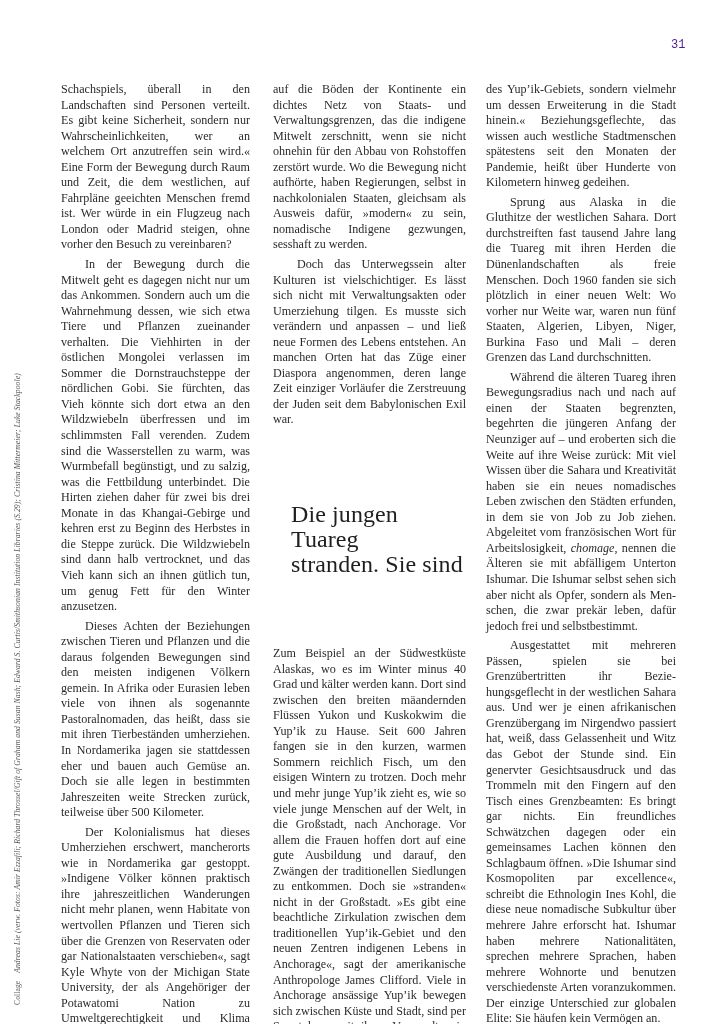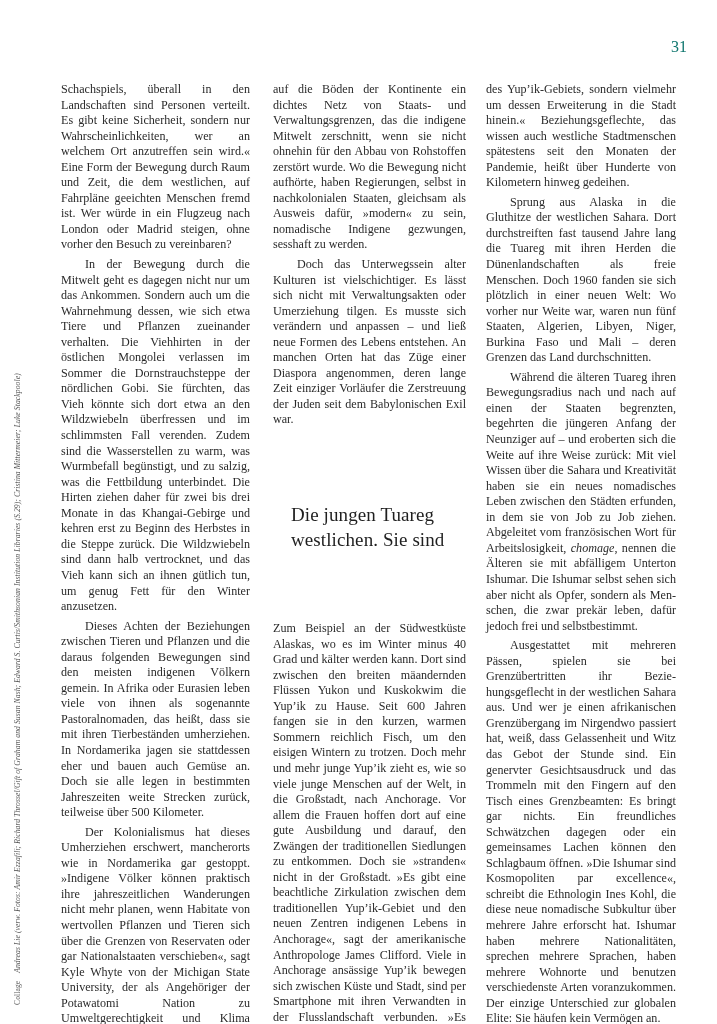--- a/index.html
+++ b/index.html
@@ -3,42 +3,42 @@
   <meta charset="utf-8">
   <style>
     html, body { margin: 0; padding: 0; background: #ffffff; }
     body {
       width: 717px; height: 1024px; position: relative; overflow: hidden;
       font-family: "Liberation Serif", "DejaVu Serif", serif;
       color: #2a2a2a;
     }
     .page-number {
       position: absolute; top: 38px; left: 671px;
-      font-size: 16px; color: #0f766e;
+      font-size: 12px; color: #4c1d95; font-family: Liberation Mono, monospace;
     }
     .side-caption {
       position: absolute; left: 13px; top: 1005px;
       transform-origin: 0 0; transform: rotate(-90deg);
       white-space: nowrap; font-size: 7.6px; color: #555;
       font-style: italic; letter-spacing: 0.1px;
     }
     .side-caption .label { font-style: normal; margin-right: 6px; }
     .column {
       position: absolute; top: 78px;
       font-size: 12.1px; line-height: 15.55px;
       text-align: justify; hyphens: manual;
     }
     .col-1 { left: 57px; width: 197px; }
     .col-2 { left: 269px; width: 201px; }
     .col-3 { left: 482px; width: 198px; }
     .column p { margin: 4px; }
     .column p.indent { text-indent: 24px; }
     .pullquote {
       margin: 74px 0 69px 22px;
-      font-size: 19px; line-height: 25px; color: #1f1f1f;
+      font-size: 24px; line-height: 25px; color: #1f1f1f;
       text-align: left; letter-spacing: 0.1px; font-family: Liberation Serif, serif;
     }
     em { font-style: italic; }
   </style>
 </head>
 <body>
 
 <div class="page-number">31</div>
 
 <div class="side-caption">
@@ -52,21 +52,21 @@
   <p class="indent">Dieses Achten der Beziehungen zwi­schen Tieren und Pflanzen und die daraus folgenden Bewegungen sind den meisten indigenen Völkern gemein. In Afrika oder Eurasien leben viele von ihnen als soge­nannte Pastoralnomaden, das heißt, dass sie mit ihren Tierbeständen umherziehen. In Nordamerika jagen sie stattdessen eher und bauen auch Gemüse an. Doch sie alle legen in bestimmten Jahreszeiten weite Strecken zurück, teilweise über 500 Kilometer.</p>
   <p class="indent">Der Kolonialismus hat dieses Umher­ziehen erschwert, mancherorts wie in Nord­amerika gar gestoppt. »Indigene Völker können praktisch ihre jahreszeitlichen Wan­derungen nicht mehr planen, wenn Habitate von wertvollen Pflanzen und Tieren sich über die Grenzen von Reservaten oder gar Nationalstaaten verschieben«, sagt Kyle Whyte von der Michigan State University, der als Angehöriger der Potawatomi Nation zu Umweltgerechtigkeit und Klima forscht.</p>
   <p class="indent">Eine paradoxe Situation ist entstanden: Während in den vergangenen Jahrzehnten die geradlinige grenzüberschreitende Bewe­gung in den Lüften zum Standard für eine planetarische Oberschicht wurde, legte sich</p>
 </div>
 
 <div class="column col-2">
   <p>auf die Böden der Kontinente ein dichtes Netz von Staats- und Verwaltungsgrenzen, das die indigene Mitwelt zerschnitt, wenn sie nicht ohnehin für den Abbau von Roh­stoffen zerstört wurde. Wo die Bewegung nicht aufhörte, haben Regierungen, selbst in nachkolonialen Staaten, gleichsam als Aus­weis dafür, »modern« zu sein, nomadische Indigene gezwungen, sesshaft zu werden.</p>
   <p class="indent">Doch das Unterwegssein alter Kulturen ist vielschichtiger. Es lässt sich nicht mit Ver­waltungsakten oder Umerziehung tilgen. Es musste sich verändern und anpassen – und ließ neue Formen des Lebens entstehen. An manchen Orten hat das Züge einer Diaspora angenommen, deren lange Zeit einziger Vorläufer die Zerstreuung der Juden seit dem Babylonischen Exil war.</p>
   <div class="pullquote">
     <div>Die jungen Tuareg</div>
-    <div>westlichen. Sie sind</div>
+    <div>stranden. Sie sind</div>
   </div>
   <p>Zum Beispiel an der Südwestküste Alaskas, wo es im Winter minus 40 Grad und kälter werden kann. Dort sind zwischen den breiten mäandernden Flüssen Yukon und Kuskokwim die Yup’ik zu Hause. Seit 600 Jahren fangen sie in den kurzen, warmen Sommern reichlich Fisch, um den eisigen Wintern zu trotzen. Doch mehr und mehr junge Yup’ik zieht es, wie so viele junge Menschen auf der Welt, in die Großstadt, nach Anchorage. Vor allem die Frauen hof­fen dort auf eine gute Ausbildung und da­rauf, den Zwängen der traditionellen Sied­lungen zu entkommen. Doch sie »stranden« nicht in der Großstadt. »Es gibt eine beacht­liche Zirkulation zwischen dem traditionel­len Yup’ik-Gebiet und den neuen Zentren indigenen Lebens in Anchorage«, sagt der amerikanische Anthropologe James Clif­ford. Viele in Anchorage ansässige Yup’ik bewegen sich zwischen Küste und Stadt, sind per Smartphone mit ihren Verwandten in der Flusslandschaft verbunden. »Es han­delt sich hier also nicht um ein Ausbluten</p>
 </div>
 
 <div class="column col-3">
   <p>des Yup’ik-Gebiets, sondern vielmehr um dessen Erweiterung in die Stadt hinein.« Beziehungsgeflechte, das wissen auch west­liche Stadtmenschen spätestens seit den Monaten der Pandemie, heißt über Hun­derte von Kilometern hinweg gedeihen.</p>
   <p class="indent">Sprung aus Alaska in die Gluthitze der westlichen Sahara. Dort durchstreiften fast tausend Jahre lang die Tuareg mit ihren Herden die Dünenlandschaften als freie Menschen. Doch 1960 fanden sie sich plötz­lich in einer neuen Welt: Wo vorher nur Weite war, waren nun fünf Staaten, Algerien, Libyen, Niger, Burkina Faso und Mali – deren Grenzen das Land durchschnitten.</p>
   <p class="indent"><span>Während die älteren Tuareg ihren Be­wegungsradius nach und nach auf einen der Staaten begrenzten, begehrten die jüngeren Anfang der Neunziger auf – und eroberten sich die Weite auf ihre Weise zurück: Mit viel Wissen über die Sahara und Kreativität haben sie ein neues nomadisches Leben zwischen den Städten erfunden, in dem sie von Job zu Job ziehen. Abgeleitet vom fran­zösischen Wort für Arbeitslosigkeit, </span><em>chomage</em><span>, nennen die Älteren sie mit abfälligem Un­terton Ishumar. Die Ishumar selbst sehen sich aber nicht als Opfer, sondern als Men­schen, die zwar prekär leben, dafür jedoch frei und selbstbestimmt.</span></p>
   <p class="indent">Ausgestattet mit mehreren Pässen, spielen sie bei Grenzübertritten ihr Bezie­hungsgeflecht in der westlichen Sahara aus. Und wer je einen afrikanischen Grenzüber­gang im Nirgendwo passiert hat, weiß, dass Gelassenheit und Witz das Gebot der Stunde sind. Ein genervter Gesichtsausdruck und das Trommeln mit den Fingern auf den Tisch eines Grenzbeamten: Es bringt gar nichts. Ein freundliches Schwätzchen da­gegen oder ein gemeinsames Lachen können den Schlagbaum öffnen. »Die Ishumar sind Kosmopoliten par excellence«, schreibt die Ethnologin Ines Kohl, die diese neue noma­dische Subkultur über mehrere Jahre er­forscht hat. Ishumar haben mehrere Natio­nalitäten, sprechen mehrere Sprachen, haben mehrere Wohnorte und benutzen verschiedenste Arten voranzukommen. Der einzige Unterschied zur globalen Elite: Sie häufen kein Vermögen an.</p>
   <p class="indent">Aus der Sahara springen wir in den Südpazifik, an den Ort, an dem an einigen Stellen mächtige Berge und Vulkane auf­ragen, umgeben von Korallenriffen, die die</p>

